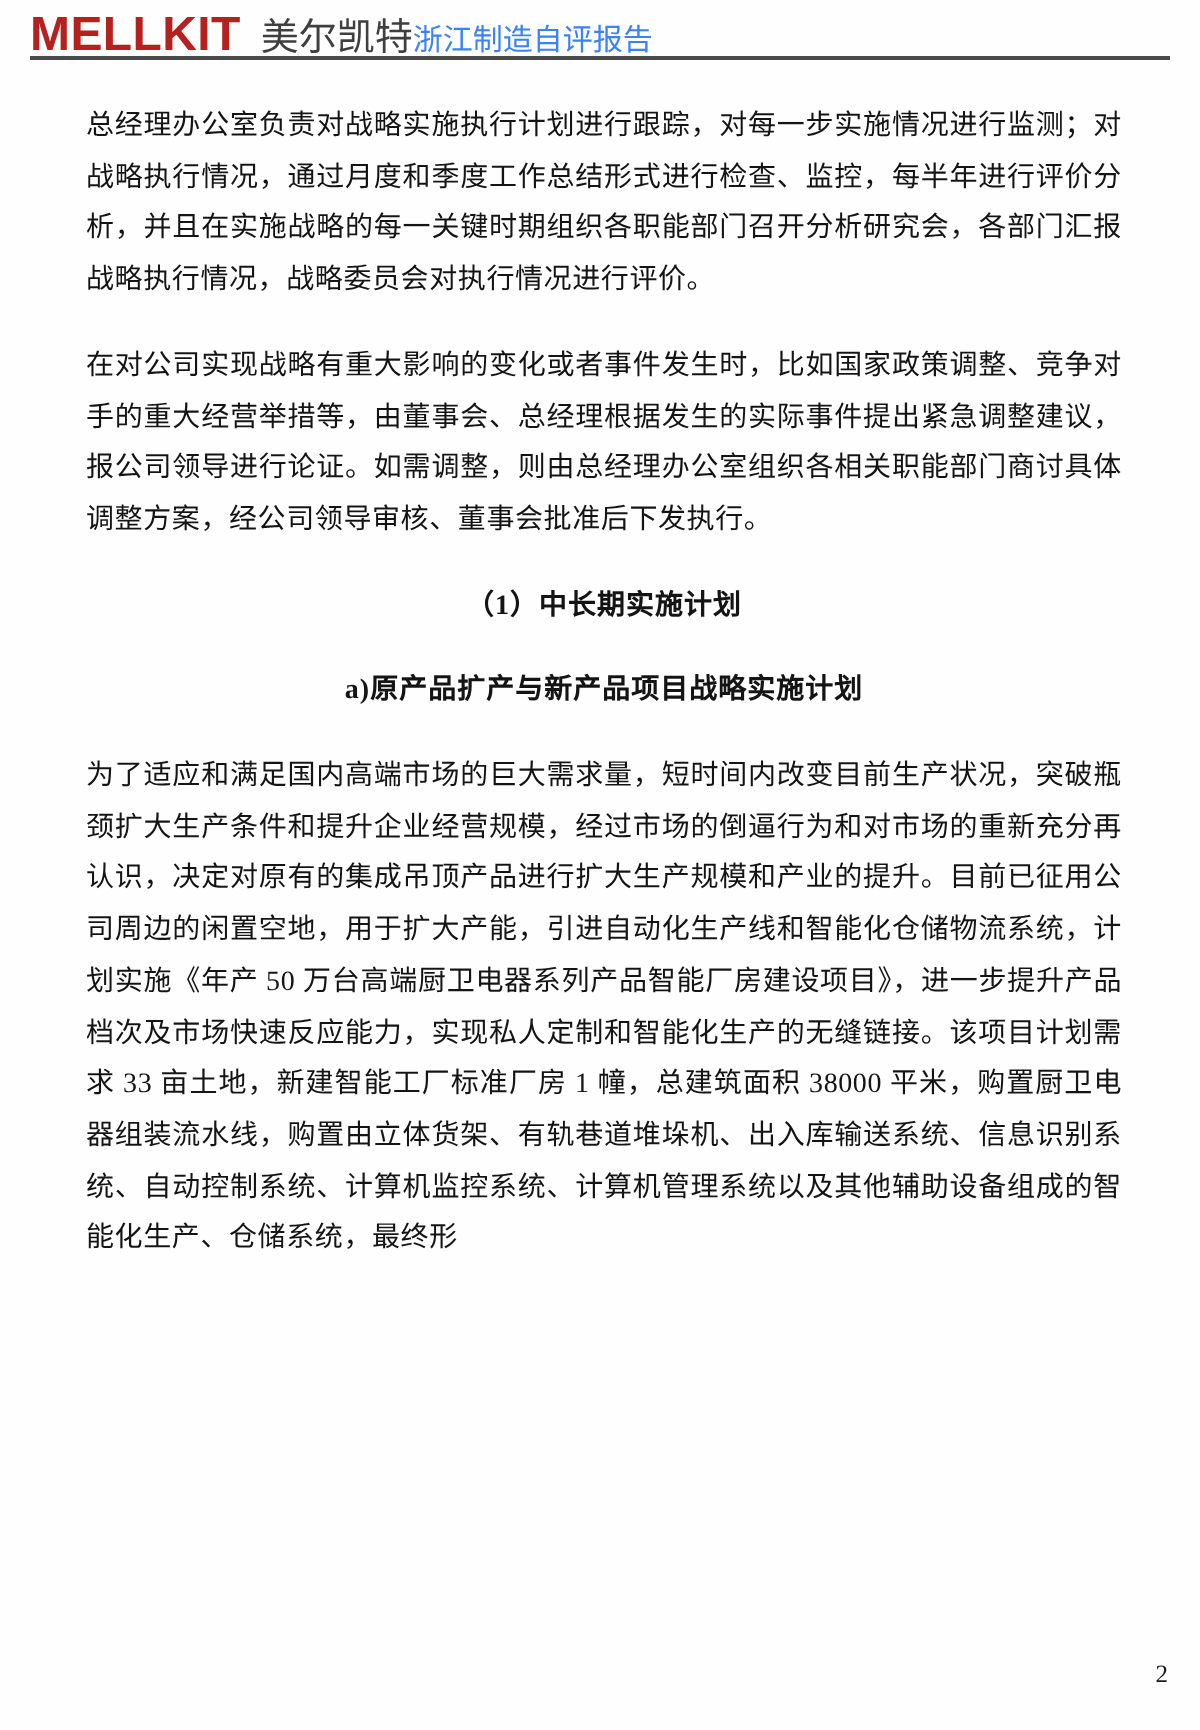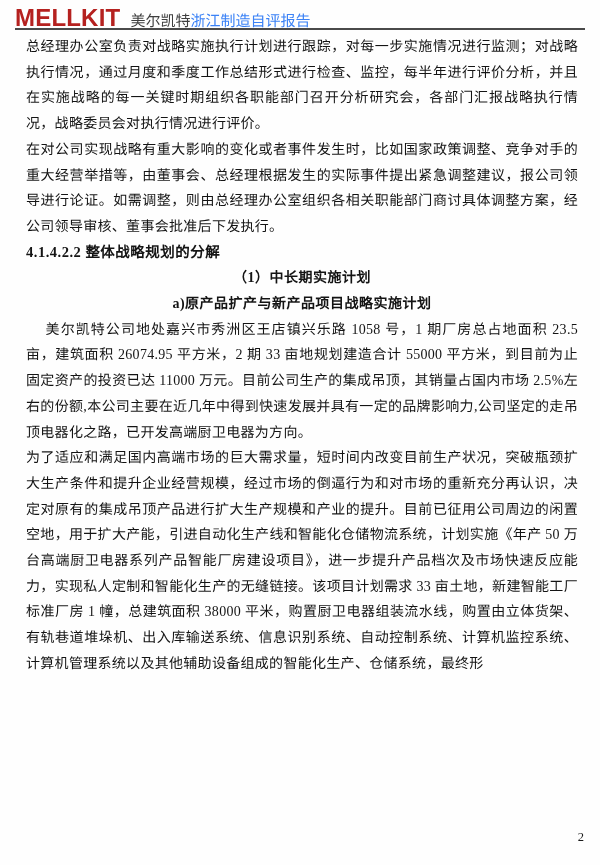--- a/index.html
+++ b/index.html
@@ -27,21 +27,21 @@
   }
   .brand {
     font-family: "Liberation Sans", "DejaVu Sans", sans-serif;
     font-size: 24px;
     font-weight: 600;
     color: #b5211f;
     letter-spacing: 0.2px;
     vertical-align: baseline;
   }
   .company {
-    font-size: 15px;
+    font-size: 19px;
     color: #3f3f3f;
     margin-left: 6px;
   }
   .report-title {
     font-size: 15px;
     color: #3b82f6;
   }
   .header-rule {
     position: absolute;
     top: 28px;
@@ -55,21 +55,21 @@
     position: absolute;
     top: 34px;
     left: 26px;
     width: 552px;
     font-size: 14px;
     line-height: 25.7px;
     text-align: justify;
     letter-spacing: 0.3px;
   }
   .doc-body p, .doc-body h2 {
-    margin: 0;
+    margin: 17px;
     padding: 0;
   }
   .doc-body h2 {
     font-size: 14.5px;
     font-weight: bold;
     text-align: left;
     letter-spacing: 0.5px;
   }
   .para-indent {
     text-indent: 1.4em;
@@ -102,22 +102,20 @@
 
   <div class="header">
     <span class="brand">MELLKIT</span>
     <span class="company">美尔凯特</span><span class="report-title">浙江制造自评报告</span>
   </div>
   <div class="header-rule"></div>
 
   <div class="doc-body">
     <p>总经理办公室负责对战略实施执行计划进行跟踪，对每一步实施情况进行监测；对战略执行情况，通过月度和季度工作总结形式进行检查、监控，每半年进行评价分析，并且在实施战略的每一关键时期组织各职能部门召开分析研究会，各部门汇报战略执行情况，战略委员会对执行情况进行评价。</p>
     <p>在对公司实现战略有重大影响的变化或者事件发生时，比如国家政策调整、竞争对手的重大经营举措等，由董事会、总经理根据发生的实际事件提出紧急调整建议，报公司领导进行论证。如需调整，则由总经理办公室组织各相关职能部门商讨具体调整方案，经公司领导审核、董事会批准后下发执行。</p>
-    <h2>4.1.4.2.2 整体战略规划的分解</h2>
     <p class="list-level-1">（1）中长期实施计划</p>
     <p class="list-level-2">a)原产品扩产与新产品项目战略实施计划</p>
-    <p class="para-indent">美尔凯特公司地处嘉兴市秀洲区王店镇兴乐路 1058 号，1 期厂房总占地面积 23.5 亩，建筑面积 26074.95 平方米，2 期 33 亩地规划建造合计 55000 平方米，到目前为止固定资产的投资已达 11000 万元。目前公司生产的集成吊顶，其销量占国内市场 2.5%左右的份额,本公司主要在近几年中得到快速发展并具有一定的品牌影响力,公司坚定的走吊顶电器化之路，已开发高端厨卫电器为方向。</p>
     <p>为了适应和满足国内高端市场的巨大需求量，短时间内改变目前生产状况，突破瓶颈扩大生产条件和提升企业经营规模，经过市场的倒逼行为和对市场的重新充分再认识，决定对原有的集成吊顶产品进行扩大生产规模和产业的提升。目前已征用公司周边的闲置空地，用于扩大产能，引进自动化生产线和智能化仓储物流系统，计划实施《年产 50 万台高端厨卫电器系列产品智能厂房建设项目》，进一步提升产品档次及市场快速反应能力，实现私人定制和智能化生产的无缝链接。该项目计划需求 33 亩土地，新建智能工厂标准厂房 1 幢，总建筑面积 38000 平米，购置厨卫电器组装流水线，购置由立体货架、有轨巷道堆垛机、出入库输送系统、信息识别系统、自动控制系统、计算机监控系统、计算机管理系统以及其他辅助设备组成的智能化生产、仓储系统，最终形</p>
   </div>
 
   <div class="page-number">2</div>
 
 </div>
 
 </body></html>

